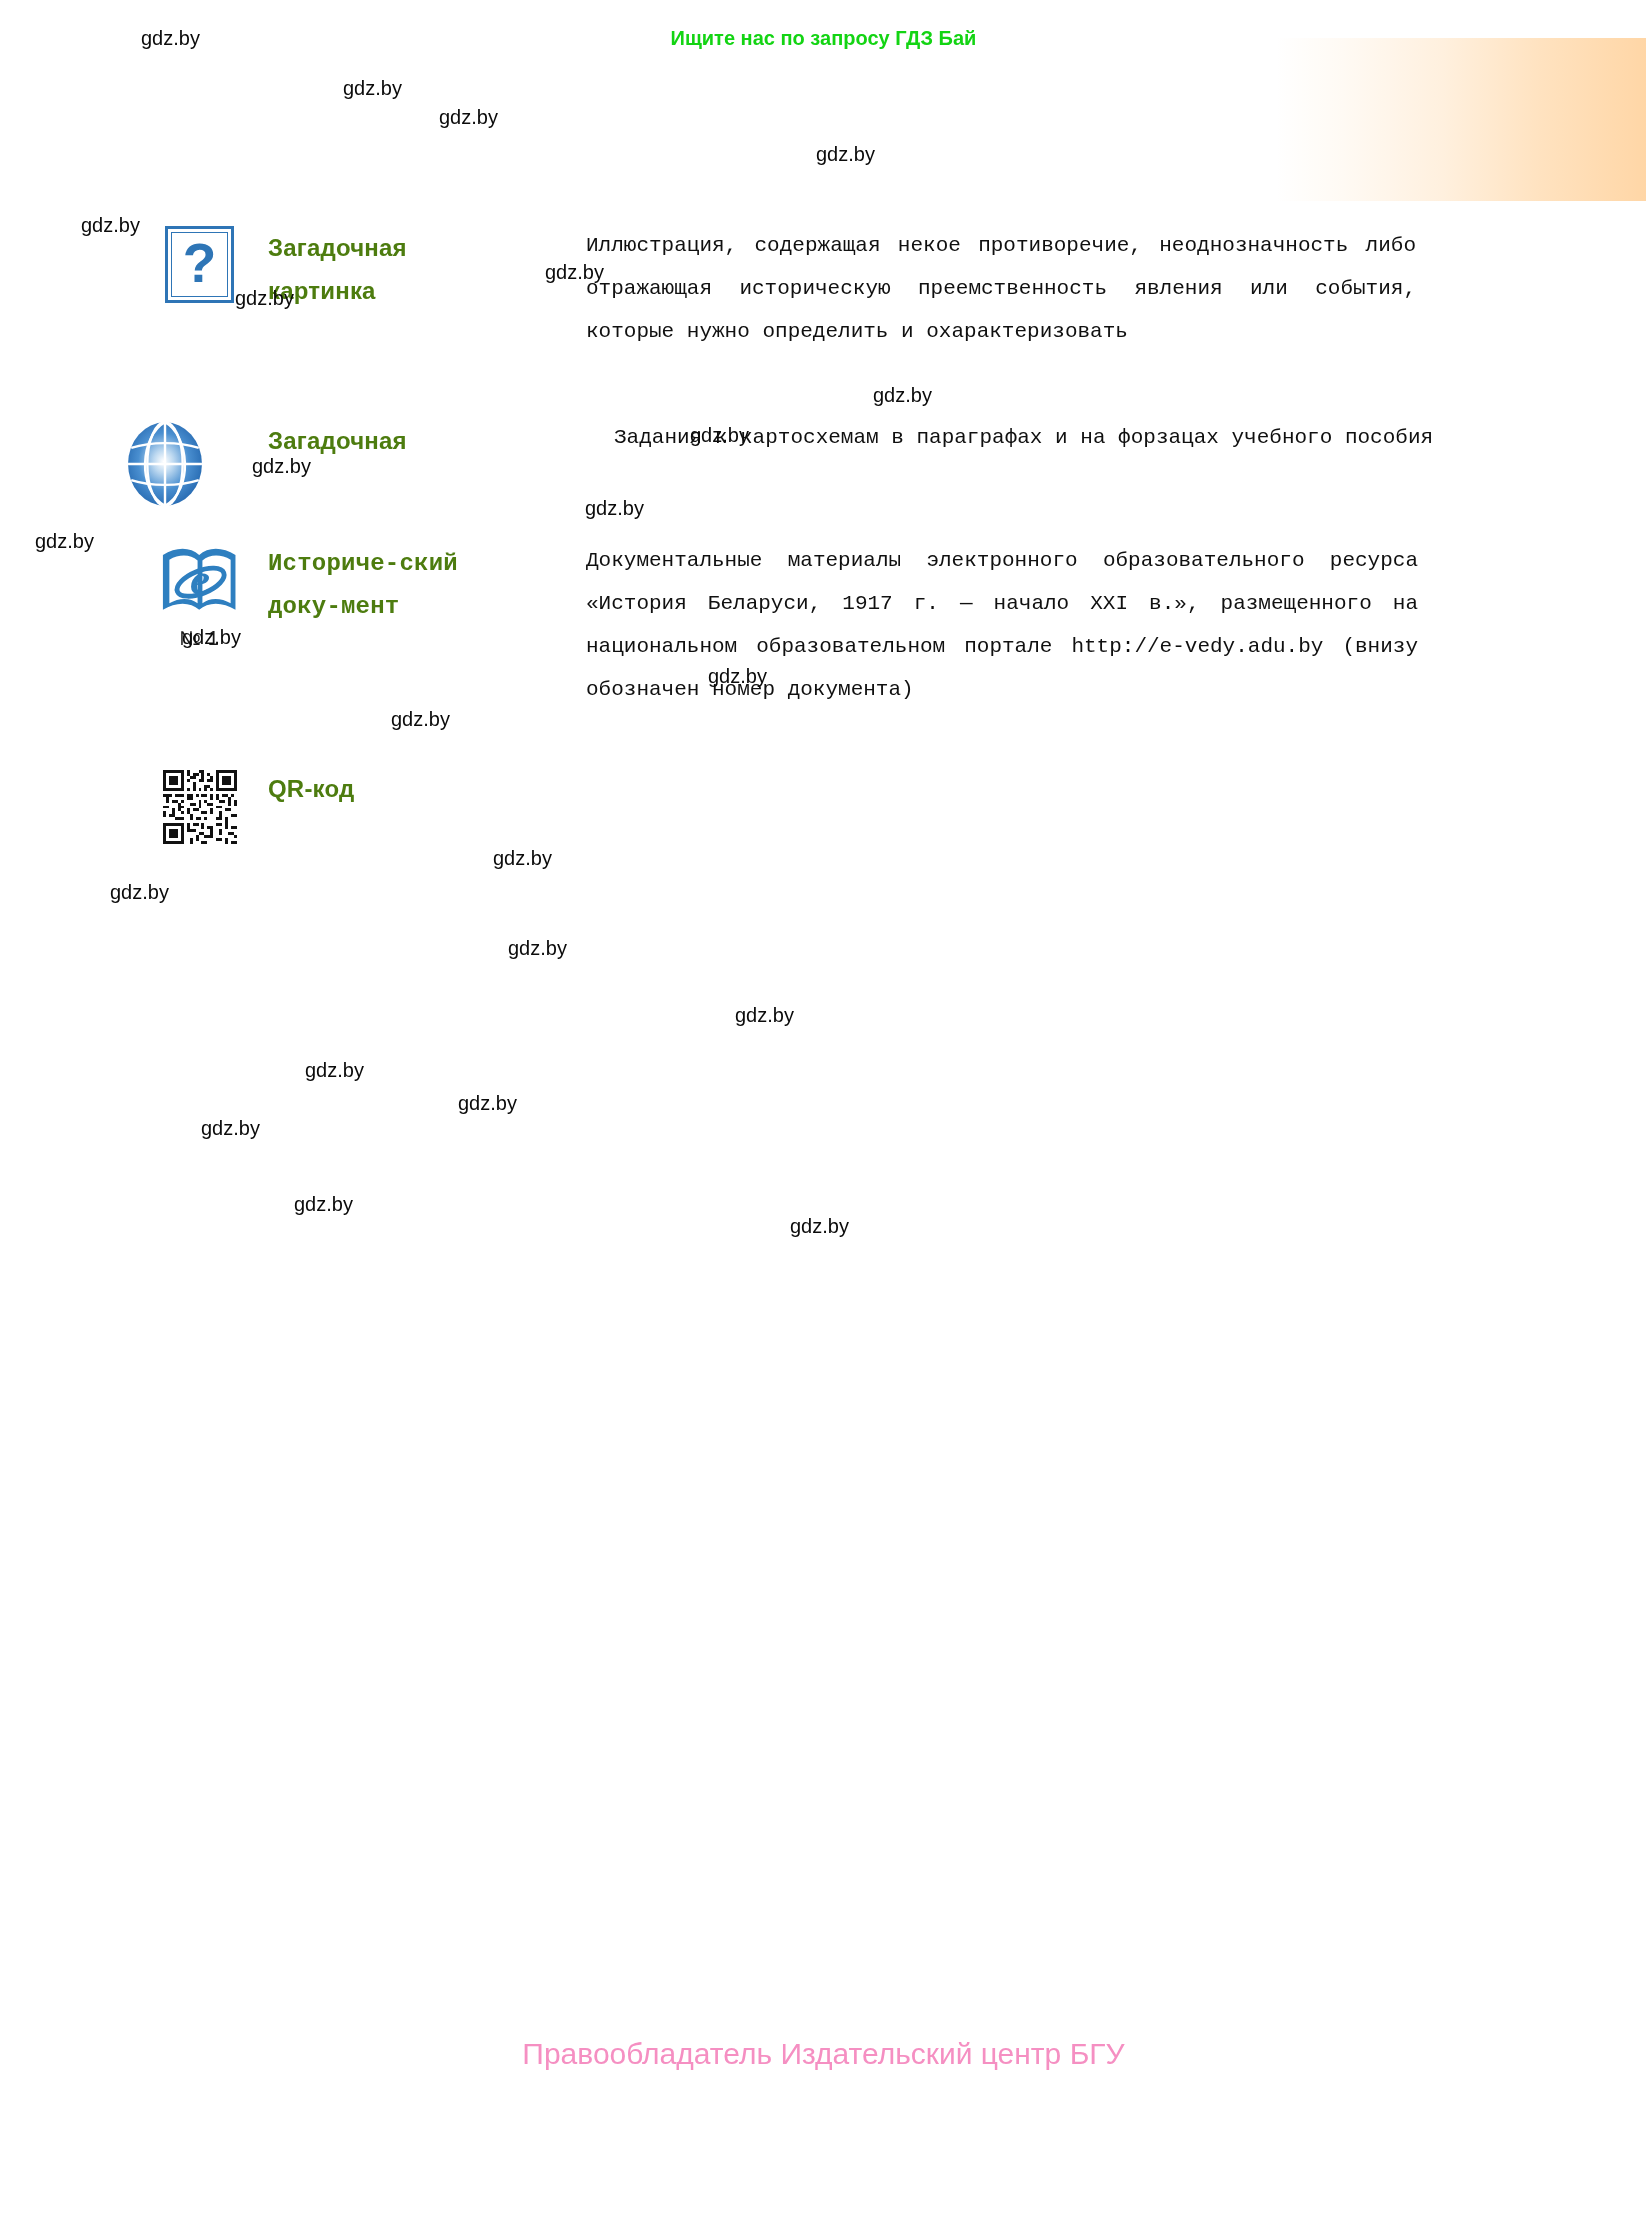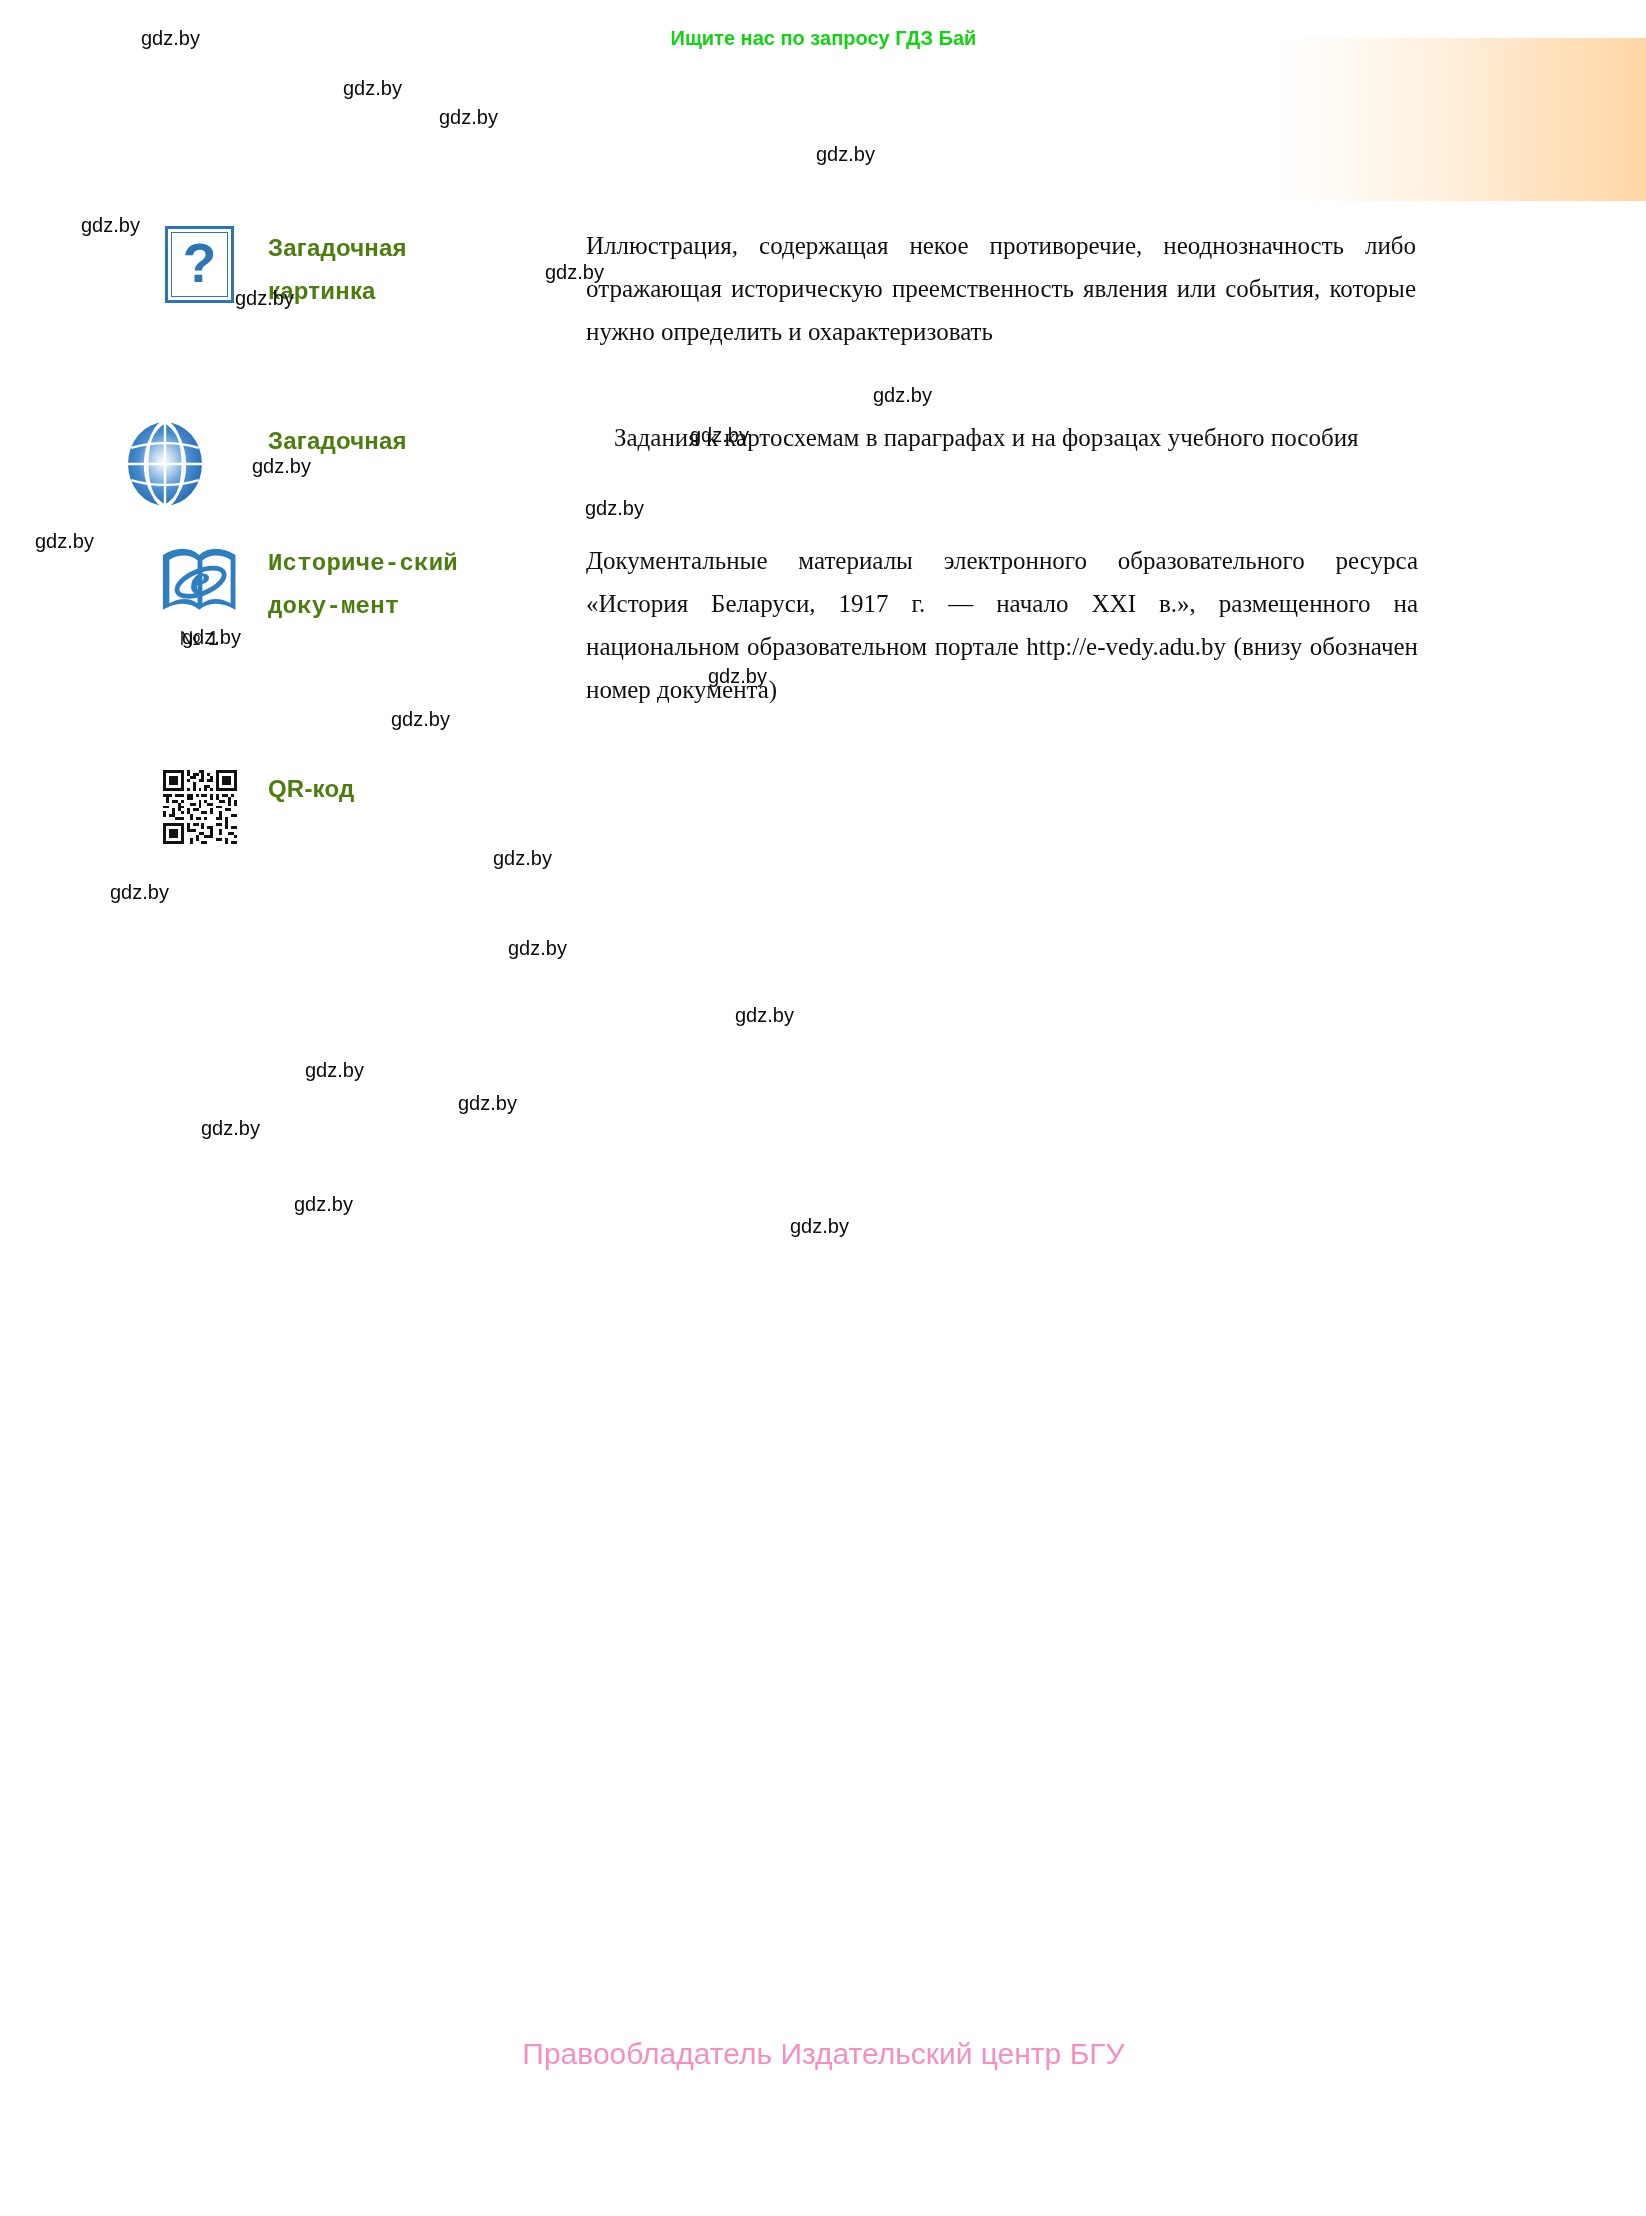--- a/index.html
+++ b/index.html
@@ -73,22 +73,22 @@
     font-weight: bold;
     font-size: 24px;
     line-height: 43px;
     color: #4d7c0f;
     letter-spacing: 0.2px;
   }
   .desc-cell {
     position: absolute;
     left: 586px;
     width: 822px;
-    font-family: Liberation Serif, serif;
-    font-size: 25px;
+    font-family: Liberation Mono, monospace;
+    font-size: 21px;
     line-height: 43px;
     color: #101010;
     text-align: justify;
     text-justify: inter-word;
   }
   .desc-cell.no-justify { text-align: left; }
 
   
   .qmark-icon {
     width: 69px;

